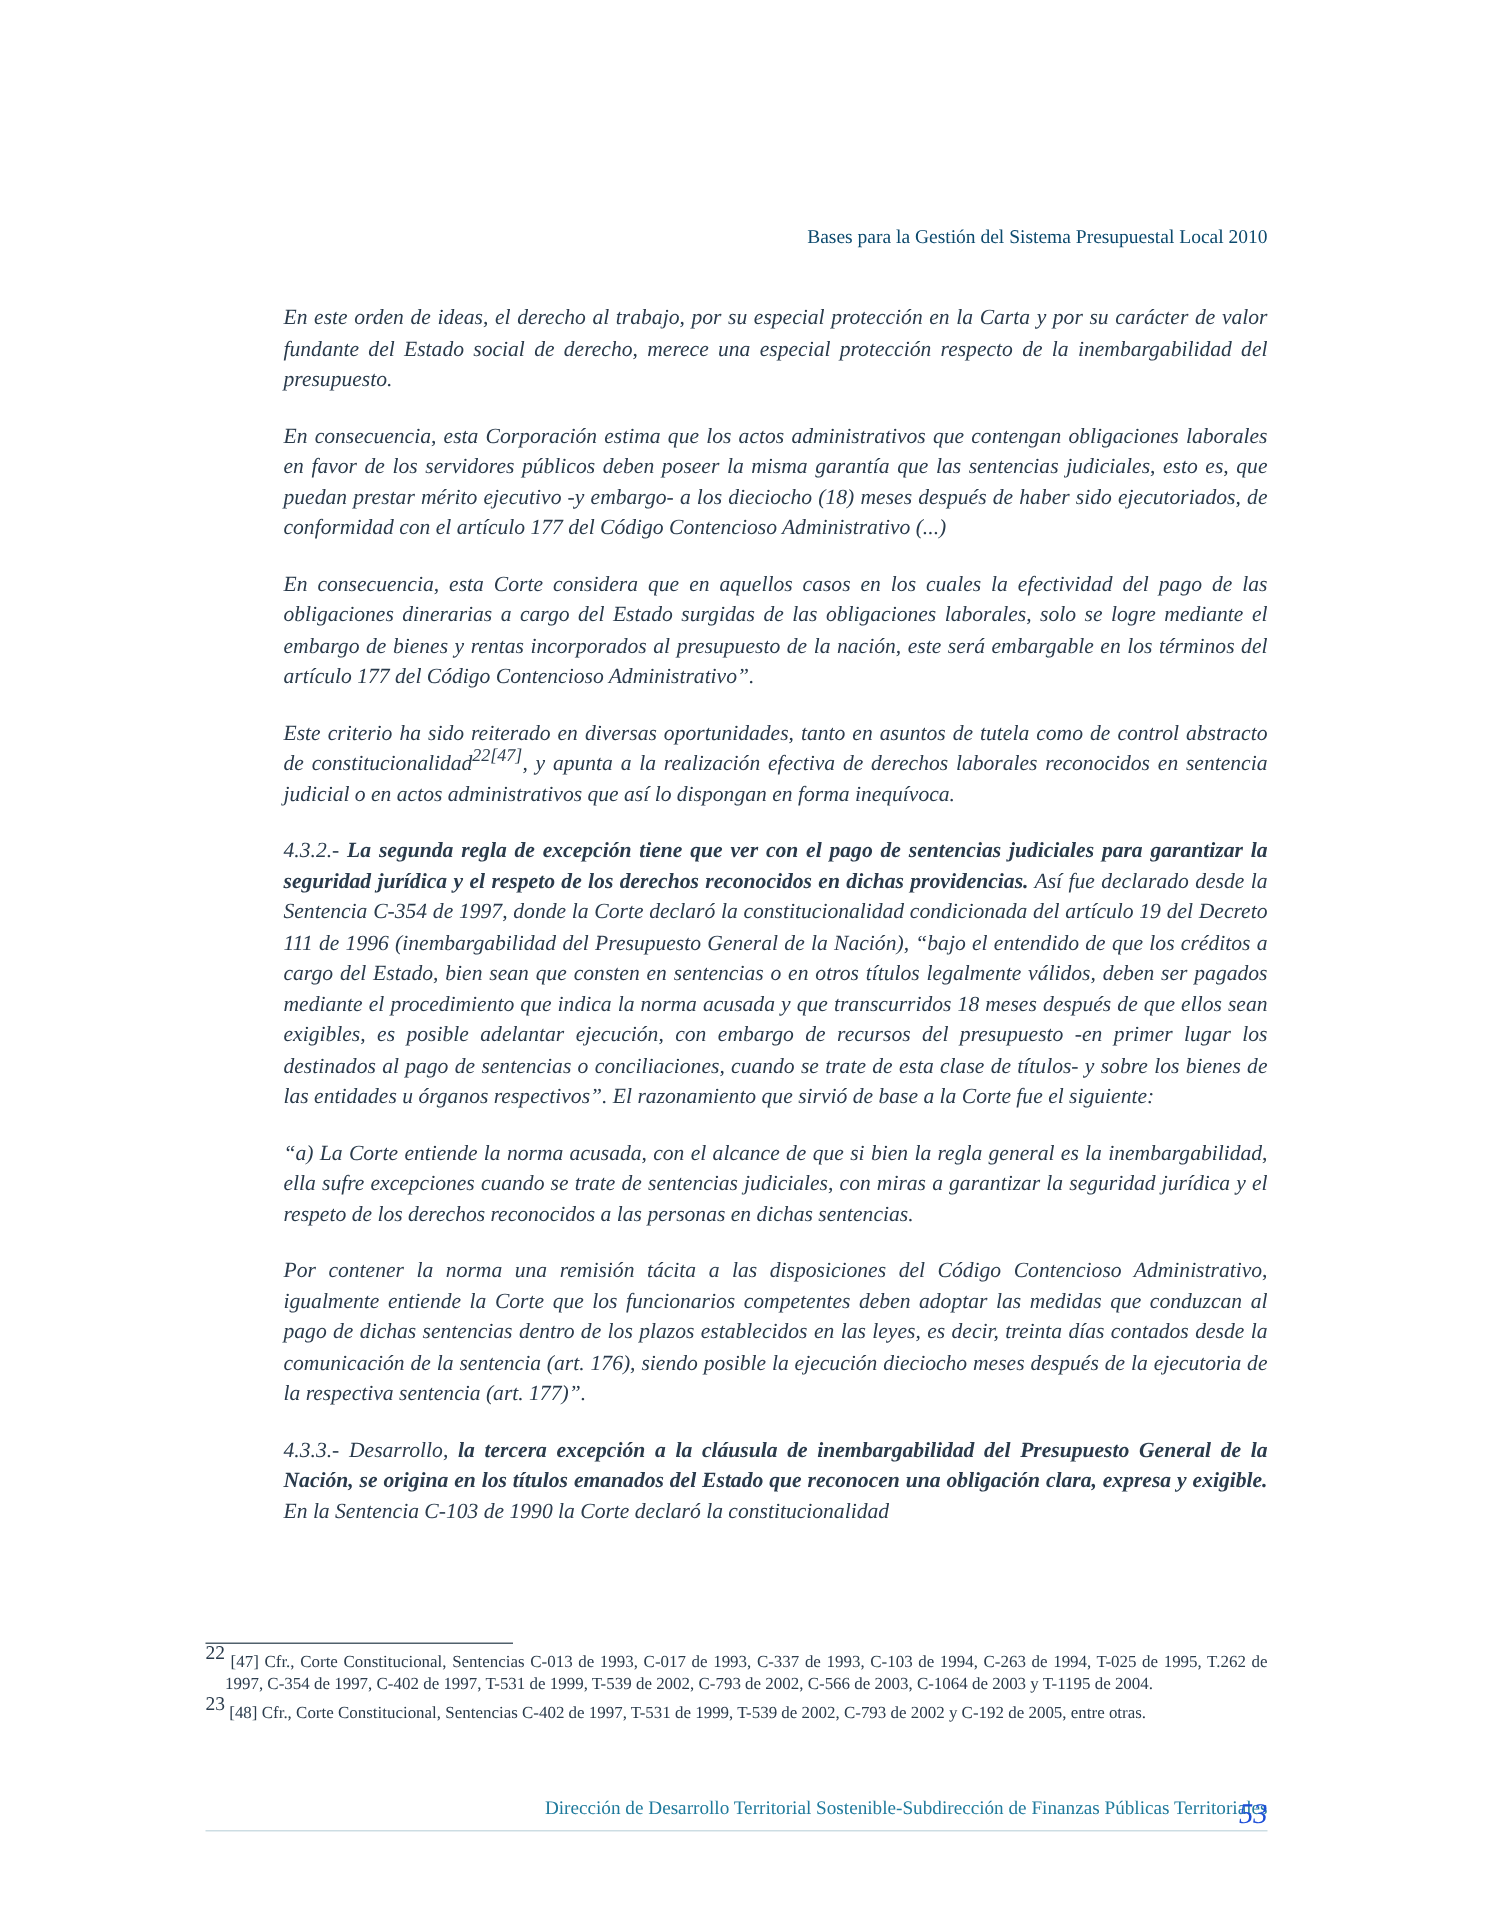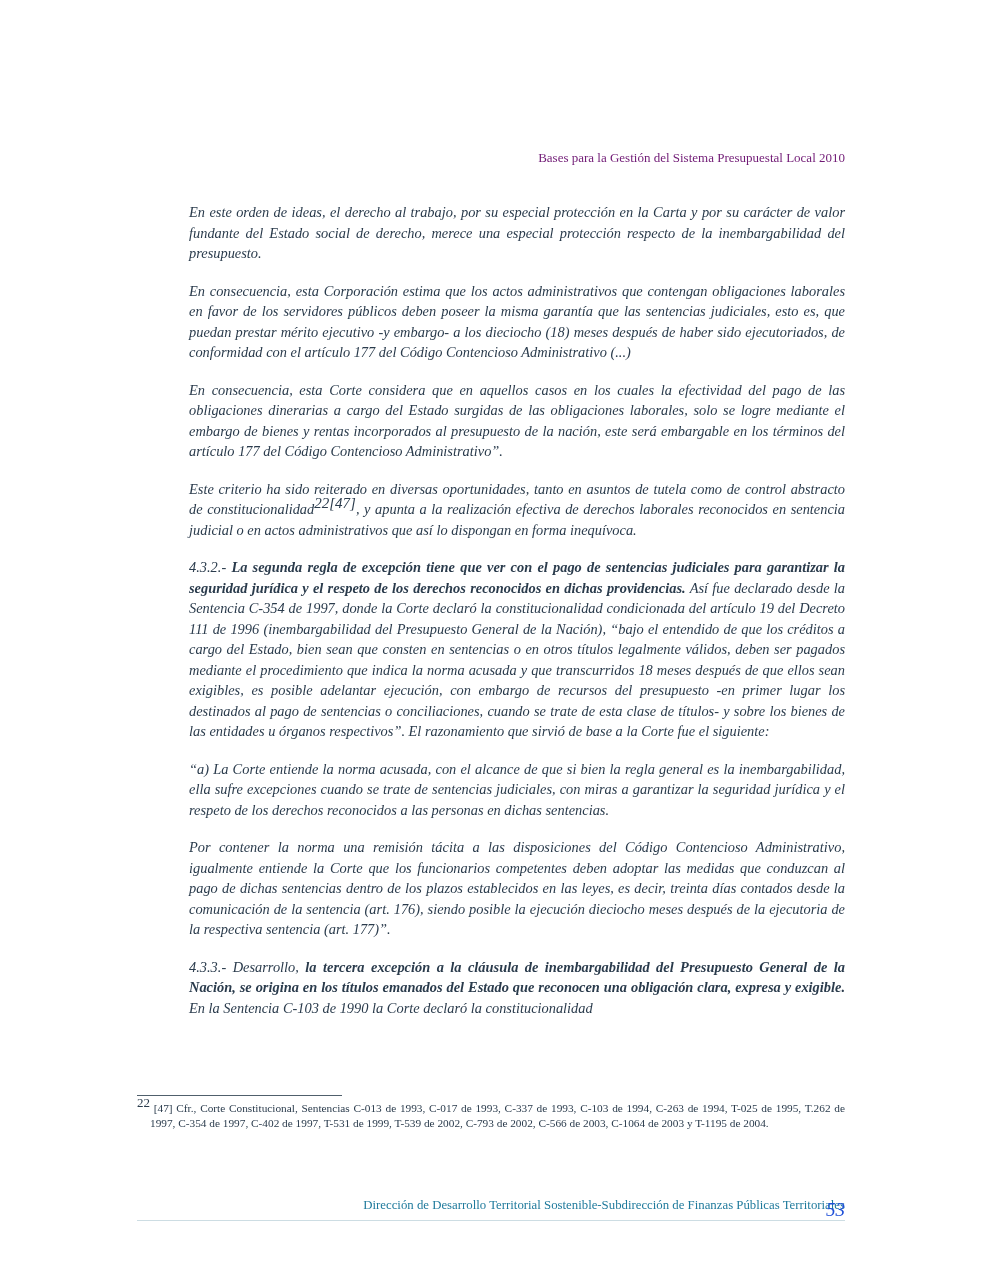--- a/index.html
+++ b/index.html
@@ -13,37 +13,37 @@
     overflow: hidden;
     box-sizing: border-box;
   }
   .header {
     position: absolute;
     top: 150px;
     left: 185px;
     width: 660px;
     text-align: right;
     font-size: 13px;
-    color: #701a75;
+    color: #0c4a6e;
     font-style: normal;
   }
   .content {
     position: absolute;
     top: 202px;
     left: 185px;
     width: 660px;
     font-style: italic;
     font-size: 14.4px;
     line-height: 20.5px;
     text-align: justify;
   }
   .content p { margin: 0 0 17px 4px; }
   .content p.section b { font-weight: bold; }
   sup.fnref {
-    font-size: 15px;
+    font-size: 12px;
     vertical-align: super;
     line-height: 0;
   }
   .footnote-sep {
     position: absolute;
     top: 1095px;
     left: 137px;
     width: 205px;
     border-top: 1px solid #50606c;
   }
@@ -116,20 +116,21 @@
 
 
     <p class="section"><span>4.3.3.- </span><span>Desarrollo, </span><b>la tercera excepción a la cláusula de inembargabilidad del Presupuesto General de la Nación, se origina en los títulos emanados del Estado que reconocen una obligación clara, expresa y exigible.</b><span> En la Sentencia C-103 de 1990 la Corte declaró la constitucionalidad</span></p>
 
   </div>
 
   <div class="footnote-sep"></div>
 
   <div class="footnotes">
     <p class="footnote"><sup>22</sup><span> [47] </span><span>Cfr., Corte Constitucional, Sentencias C-013 de 1993, C-017 de 1993, C-337 de 1993, C-103 de 1994, C-263 de 1994, T-025 de 1995, T.262 de 1997, C-354 de 1997, C-402 de 1997, T-531 de 1999, T-539 de 2002, C-793 de 2002, C-566 de 2003, C-1064 de 2003 y T-1195 de 2004.</span></p>
+    <p class="footnote"><sup>23</sup><span> [48] </span><span>Cfr., Corte Constitucional, Sentencias C-402 de 1997, T-531 de 1999, T-539 de 2002, C-793 de 2002 y C-192 de 2005, entre otras.</span></p>
   </div>
 
   <div class="footer">
     <span>Dirección de Desarrollo Territorial Sostenible-Subdirección de Finanzas Públicas Territoriales</span>
   </div>
 
   <div class="pagenum">53</div>
 
 </div>
 

